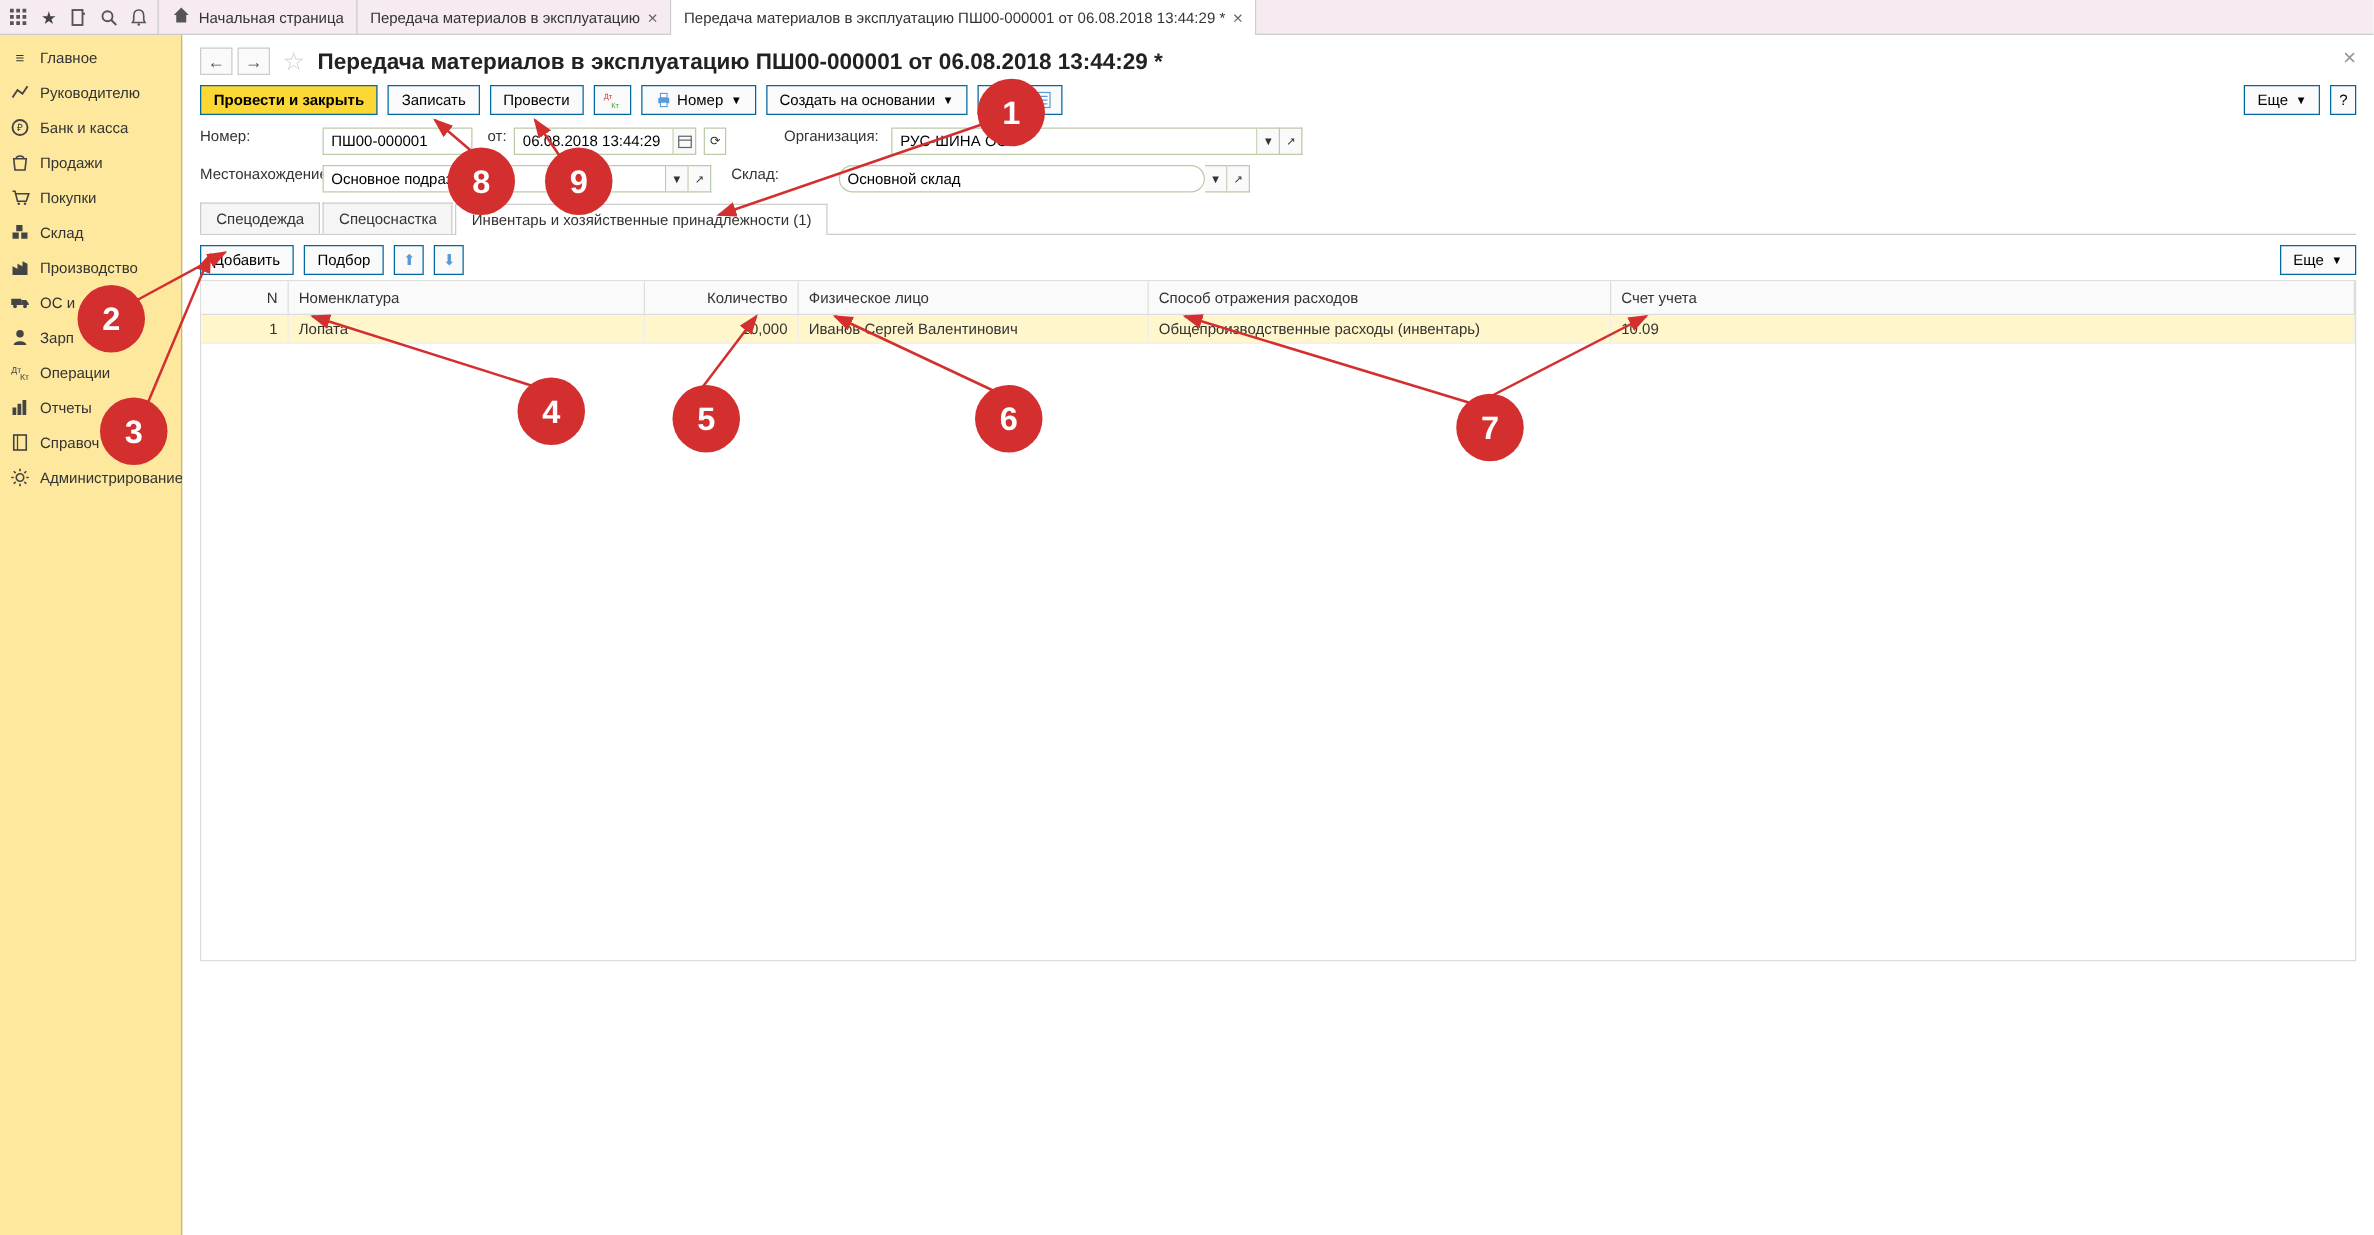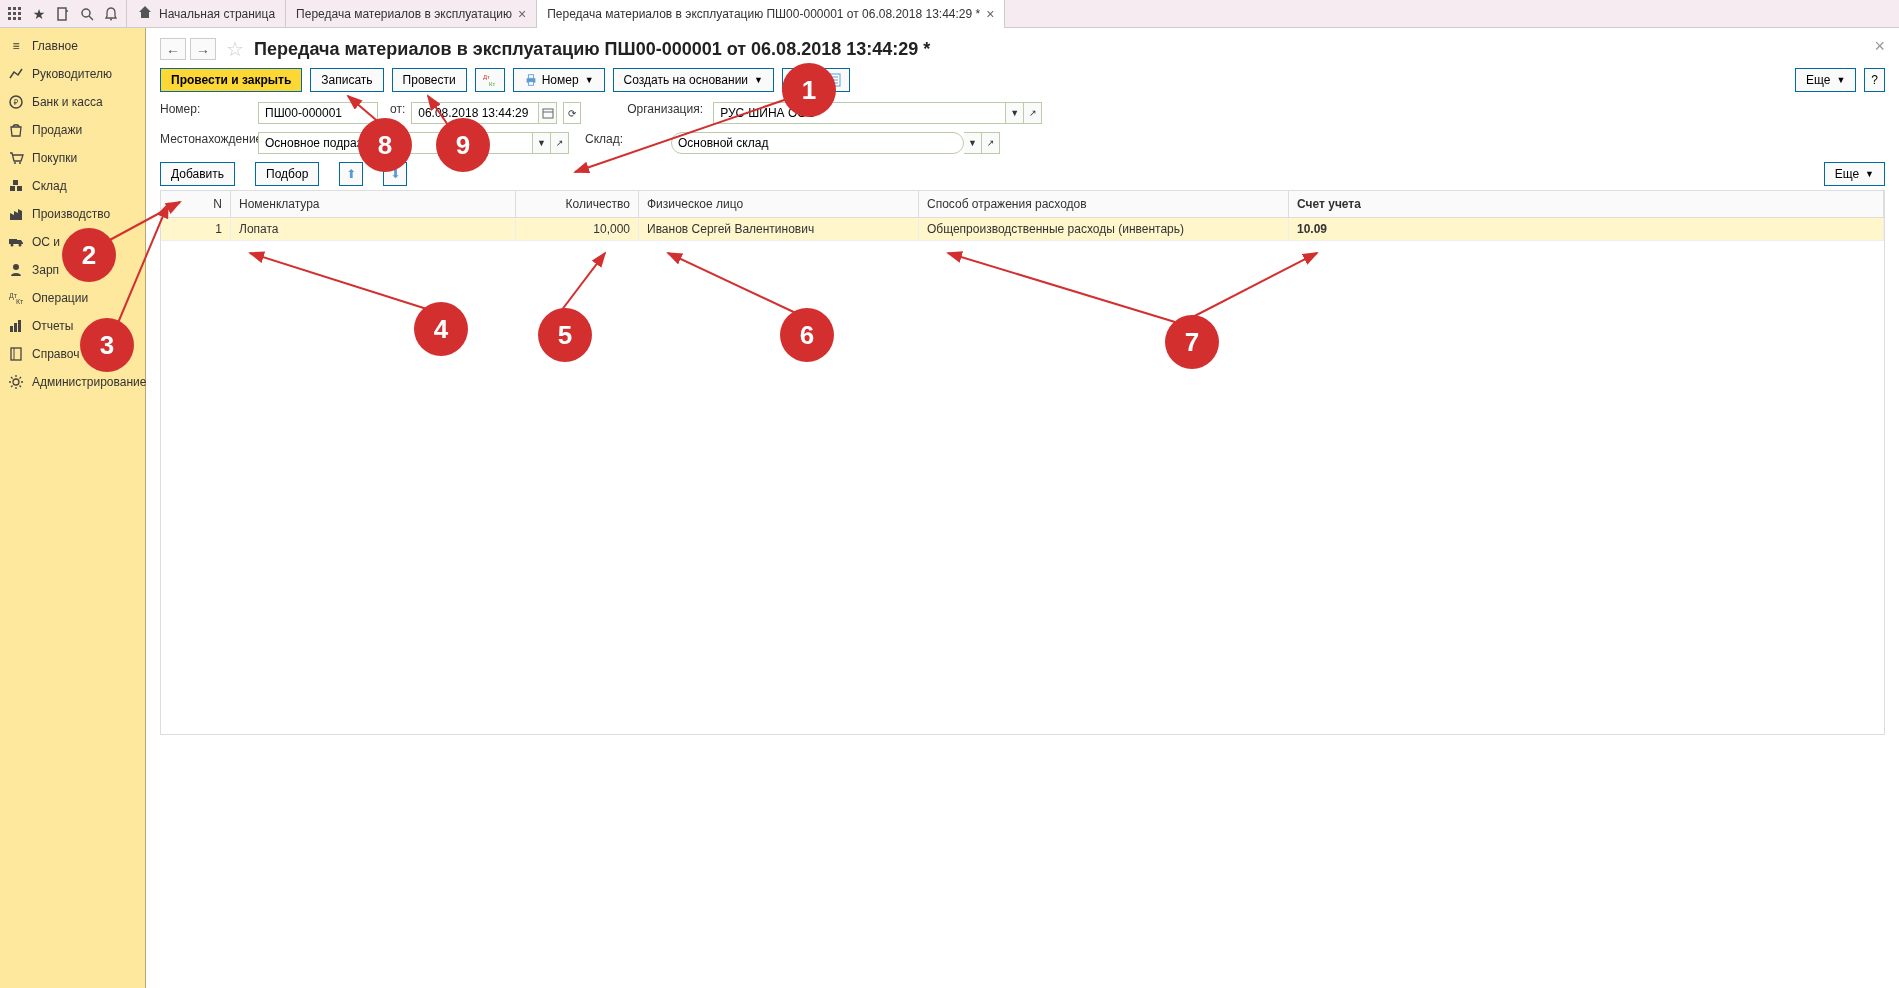--- a/index.html
+++ b/index.html
@@ -43,35 +43,35 @@
 .form-input { height: 22px; border: 1px solid #bca; background: #fff; padding: 0 6px; font-size: 12px; }
 .dropdown-wrap { display: flex; }
 .dd-btn { width: 18px; height: 22px; border: 1px solid #bca; border-left: none; background: #fafafa; display: flex; align-items: center; justify-content: center; font-size: 9px; cursor: pointer; }
 
 
 .subtabs { display: flex; border-bottom: 1px solid #ccc; margin-bottom: 8px; }
 .subtab { padding: 5px 12px; border: 1px solid #ccc; border-bottom: none; margin-right: 2px; cursor: pointer; font-size: 12px; background: #f5f5f5; }
 .subtab.active { background: #fff; position: relative; top: 1px; }
 
 
-.table-toolbar { display: flex; align-items: flex-end; gap: 20px; margin-bottom: 4px; }
+.table-toolbar { display: flex; align-items: flex-end; gap: 8px; margin-bottom: 4px; }
 .table-toolbar .spacer { flex: 1; }
 
 
 .grid { border: 1px solid #ddd; height: 545px; overflow: auto; }
 .grid-header { display: flex; background: #fafafa; border-bottom: 1px solid #ddd; position: sticky; top: 0; }
 .grid-col-head { padding: 6px 8px; border-right: 1px solid #ddd; font-size: 12px; color: #333; }
 .grid-row { display: flex; background: #fff6cc; border-bottom: 1px solid #eee; }
 .grid-cell { padding: 4px 8px; border-right: 1px solid #eee; font-size: 12px; }
 .col-n { width: 70px; text-align: right; }
 .col-nom { width: 285px; }
 .col-qty { width: 123px; text-align: right; }
 .col-person { width: 280px; }
 .col-expense { width: 370px; }
-.col-account { flex: 1; font-weight: bold; }
+.col-account { flex: 1; }
 
 
 .anno { position: absolute; width: 54px; height: 54px; border-radius: 50%; background: #d32f2f; color: #fff; display: flex; align-items: center; justify-content: center; font-size: 26px; font-weight: bold; z-index: 100; }
 .arrow-svg { position: absolute; z-index: 99; pointer-events: none; }
 
 svg.sicon { width: 16px; height: 16px; }
 </style>
 </head>
 <body>
 
@@ -337,20 +337,25 @@
       <div class="dd-btn">↗</div>
     </div>
     <span class="form-label" style="margin-left:10px;width:80px">Склад:</span>
     <div class="dropdown-wrap">
       <input class="form-input" style="width: 293px; border-radius: 11px;" value="Основной склад">
       <div class="dd-btn">▼</div>
       <div class="dd-btn">↗</div>
     </div>
   </div>
 
+  <div class="subtabs">
+    <div class="subtab">Спецодежда</div>
+    <div class="subtab">Спецоснастка</div>
+    <div class="subtab active">Инвентарь и хозяйственные принадлежности (1)</div>
+  </div>
 
   <div class="table-toolbar">
     <button class="btn">Добавить</button>
     <button class="btn">Подбор</button>
     <button class="btn icon-only">
         <span style="color:#5b9bd5">⬆</span>
       </button>
     <button class="btn icon-only">
         <span style="color:#5b9bd5">⬇</span>
       </button>

